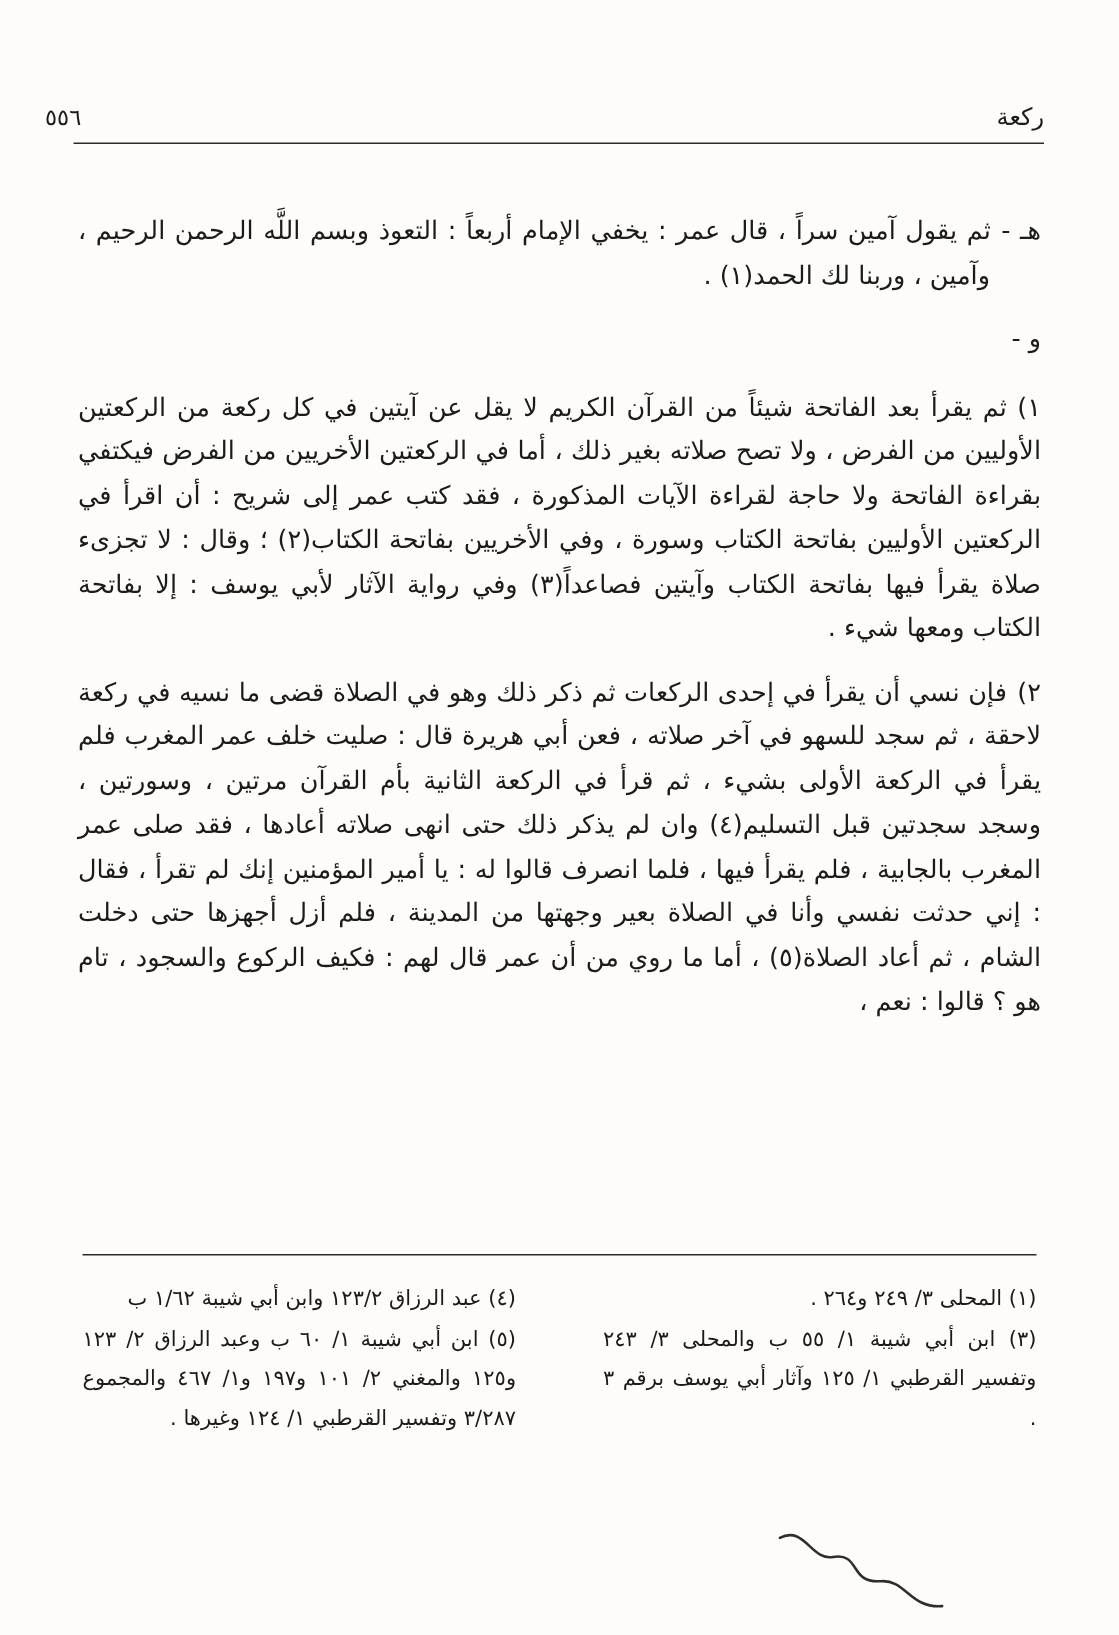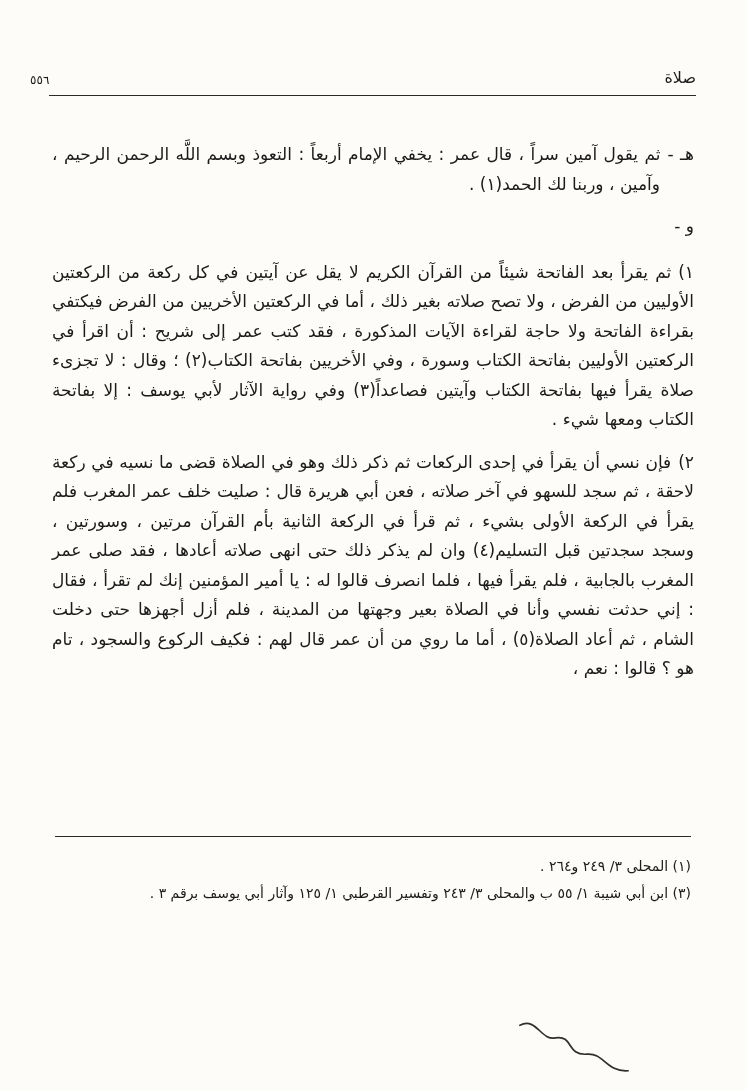--- a/index.html
+++ b/index.html
@@ -19,21 +19,21 @@
   }
   .page-header {
     position: absolute;
     top: 68px; left: 30px; right: 50px;
     display: flex;
     justify-content: space-between;
     align-items: flex-end;
     direction: rtl;
   }
   .section-title { font-size: 16px; letter-spacing: 0.5px; }
-  .page-number  { font-size: 12px; }
+  .page-number  { font-size: 15px; }
   .header-rule {
     position: absolute;
     top: 95px; left: 49px; right: 50px;
     border: 0; border-top: 1.4px solid #2a2a2a; margin: 0;
   }
   .body-text {
     position: absolute;
     top: 127px; right: 52px; left: 52px;
     font-size: 17px;
     line-height: 29.5px;
@@ -64,21 +64,21 @@
     right: 110px; bottom: 16px;
     transform: rotate(9deg);
   }
 </style>
 </head>
 <body>
 
 <div class="page">
 
   <header class="page-header">
-    <span class="section-title">صلاة</span>
+    <span class="section-title">ركعة</span>
     <span class="page-number">٥٥٦</span>
   </header>
   <hr class="header-rule">
 
   <main class="body-text">
 
     <p class="para hang"><span class="marker">هـ -</span><span>ثم يقول آمين سراً ، قال عمر : يخفي الإمام أربعاً : التعوذ وبسم اللَّه الرحمن الرحيم ، وآمين ، وربنا لك الحمد(١) .</span></p>
 
     <p class="para marker-only"><span class="marker">و -</span></p>
 
@@ -88,20 +88,24 @@
 
   </main>
 
   <section class="footnotes">
     <hr class="footnote-rule">
     <div class="fn-cols">
       <div class="fn-col">
         <p class="fn">(١) المحلى ٣/ ٢٤٩ و٢٦٤ .</p>
         <p class="fn">(٣) ابن أبي شيبة ١/ ٥٥ ب والمحلى ٣/ ٢٤٣ وتفسير القرطبي ١/ ١٢٥ وآثار أبي يوسف برقم ٣ .</p>
       </div>
+      <div class="fn-col">
+        <p class="fn">(٤) عبد الرزاق ١٢٣/٢ وابن أبي شيبة ١/٦٢ ب</p>
+        <p class="fn">(٥) ابن أبي شيبة ١/ ٦٠ ب وعبد الرزاق ٢/ ١٢٣ و١٢٥ والمغني ٢/ ١٠١ و١٩٧ و١/ ٤٦٧ والمجموع ٣/٢٨٧ وتفسير القرطبي ١/ ١٢٤ وغيرها .</p>
+      </div>
     </div>
   </section>
 
   <svg class="scribble" width="124" height="52" viewBox="0 0 124 52">
     <path d="M 5 12 C 20 1, 28 24, 42 19 C 60 13, 55 35, 76 30 C 92 26, 98 45, 119 40" fill="none" stroke="#2e2e2e" stroke-width="1.7" stroke-linecap="round"></path>
   </svg>
 
 </div>
 
 </body></html>

